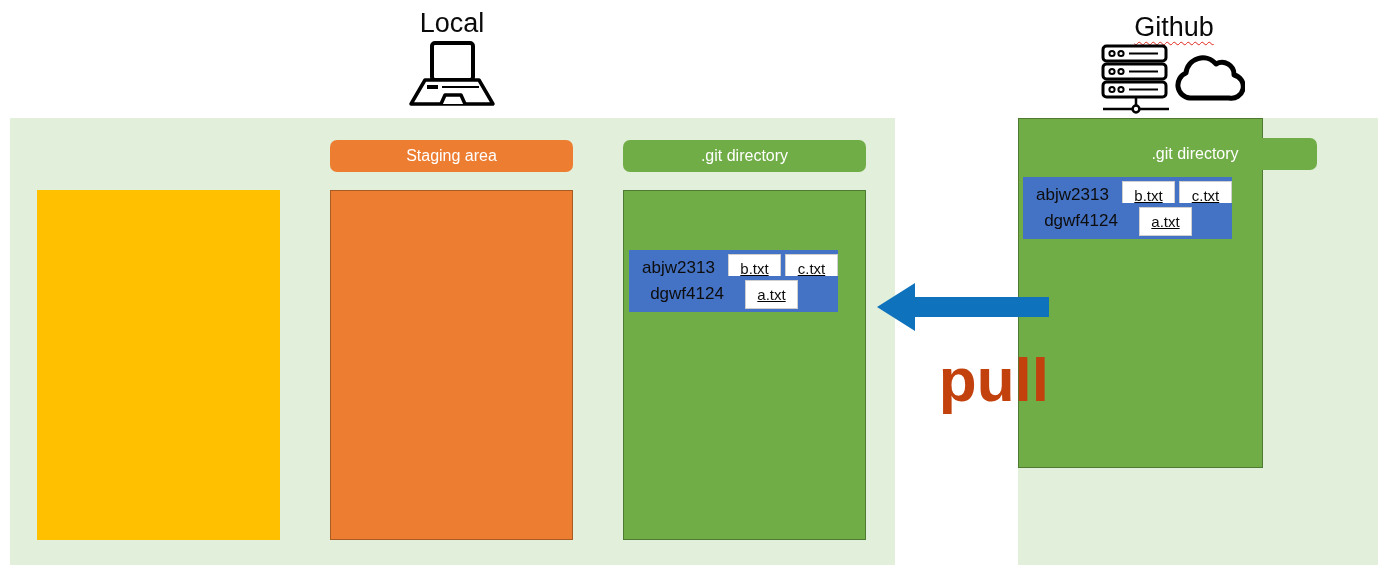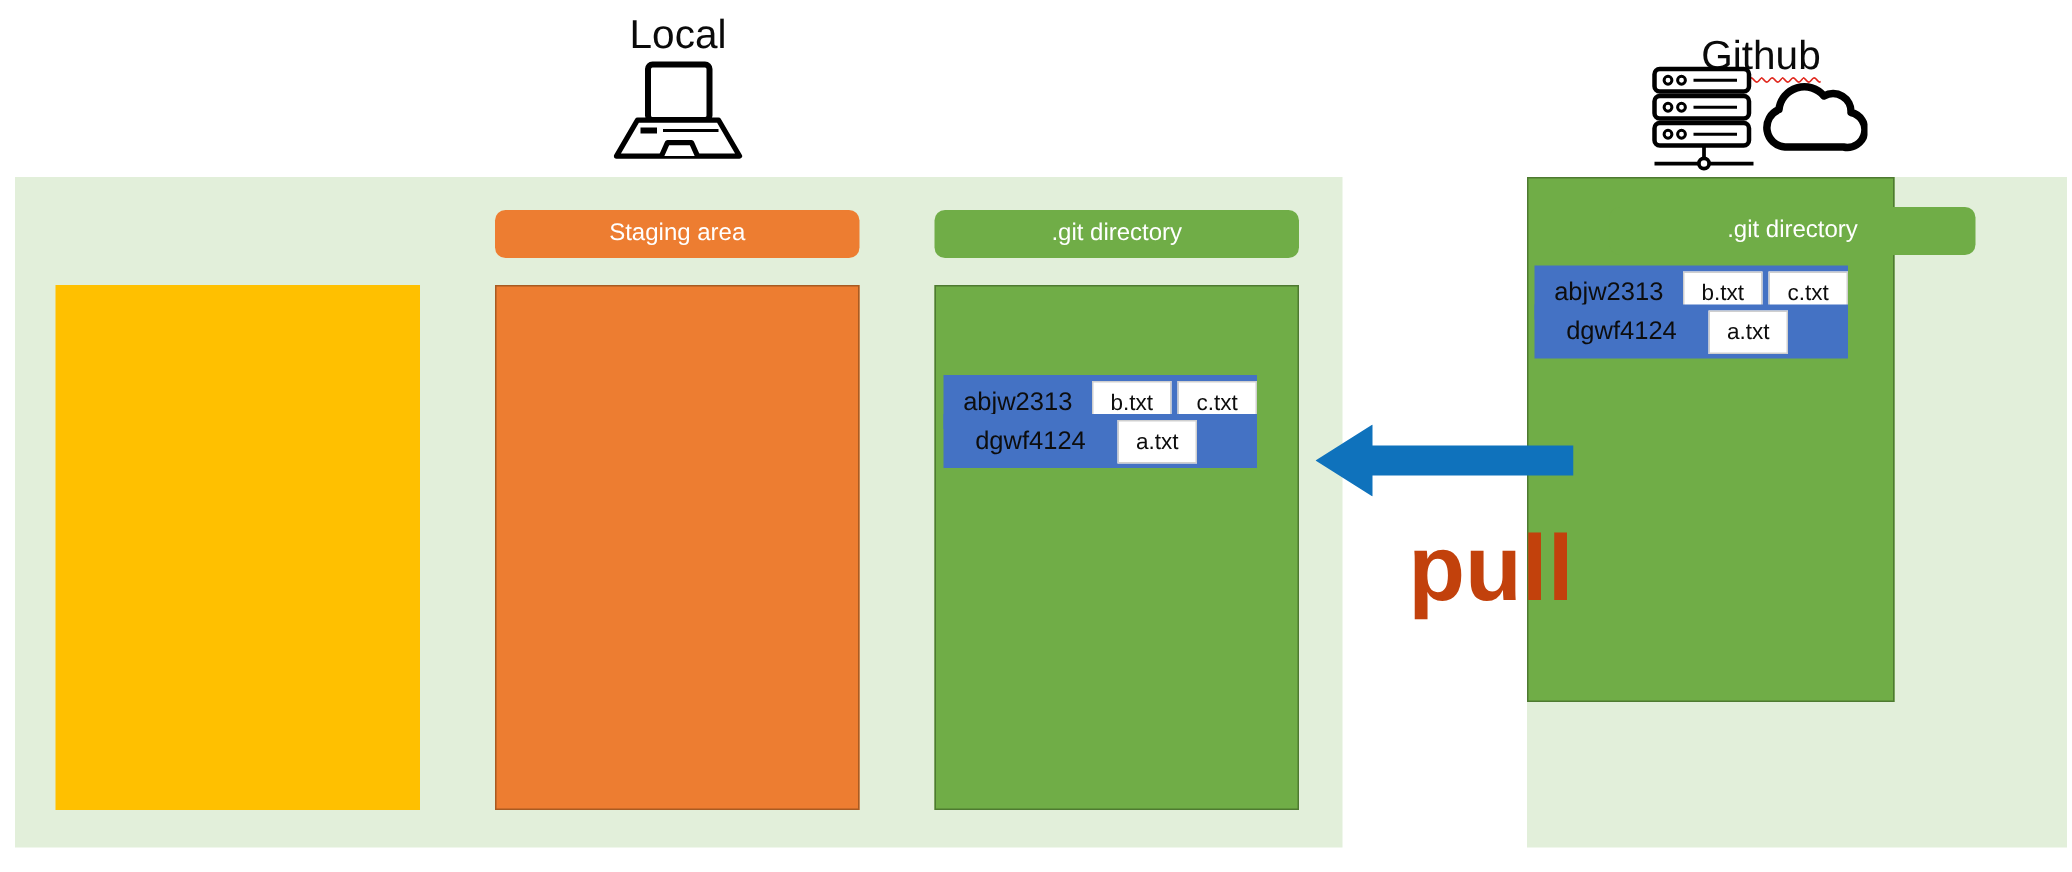--- a/index.html
+++ b/index.html
@@ -12,21 +12,21 @@
     overflow:hidden;
   }
   .section-label {
     position:absolute;
     width:200px;
     text-align:center;
     font-size:27px;
     color:#0a0a0a;
   }
   #local-label  { left:352px; top:8px; }
-  #github-label { left:1074px; top:22px; }
+  #github-label { left:1074px; top:12px; }
   #github-label .misspell {
     text-decoration:underline wavy #e0261c;
     text-decoration-thickness:1px;
     text-underline-offset:5px;
   }
   .panel {
     position:absolute;
     top:118px; height:447px;
     background:#E2EFDA;
   }
@@ -61,21 +61,21 @@
     display:flex; align-items:center;
   }
   .commit-row.r1 { top:59px; }
   .commit-row.r2 { top:85px; }
   .commit-hash {
     width:116px;
     text-align:center;
     font-size:17px;
     color:#0d0d0d;
   }
-  .chips { display:flex; gap:4px; align-items:center; }
+  .chips { display:flex; gap:4px; align-items:center;text-decoration:underline; }
   .chip {
     width:53px; height:29px;
     background:#ffffff;
     border:1px solid #cfcfcf;
     display:flex; align-items:center; justify-content:center;
     font-size:15px; color:#0d0d0d;
   }
 
   .icon-wrap { position:absolute; }
   #laptop-icon-wrap { left:402px; top:40px; width:100px; height:70px; }

